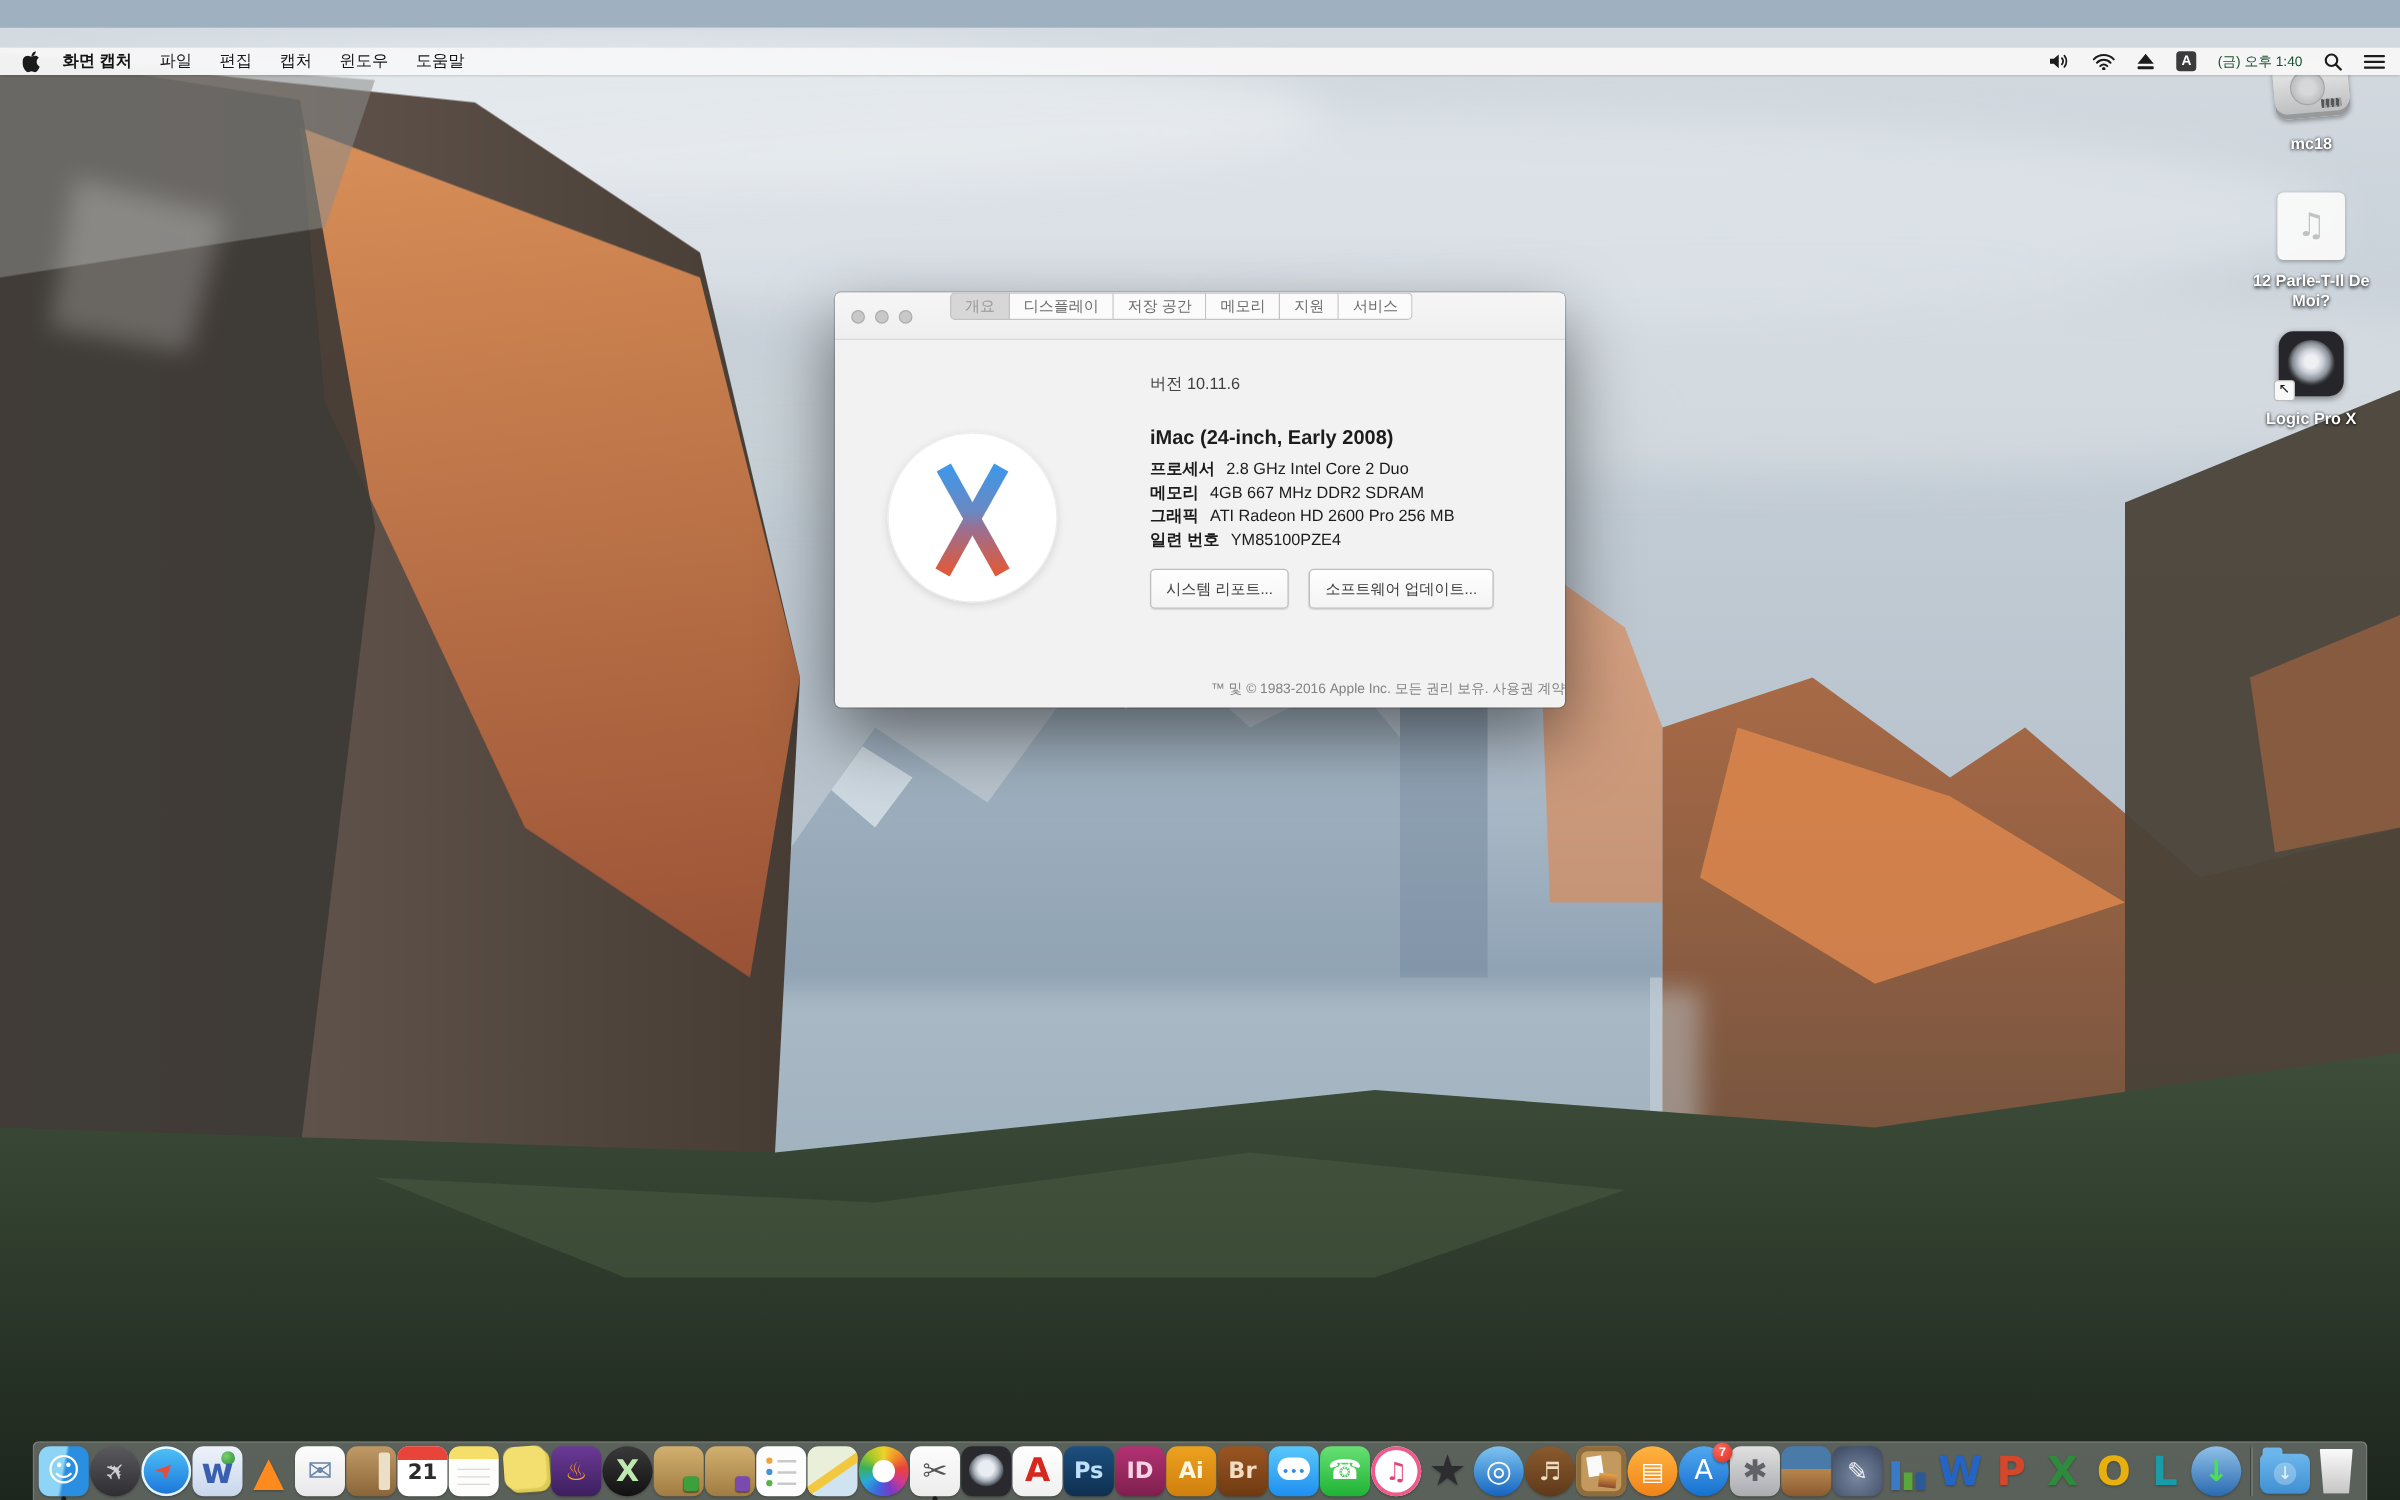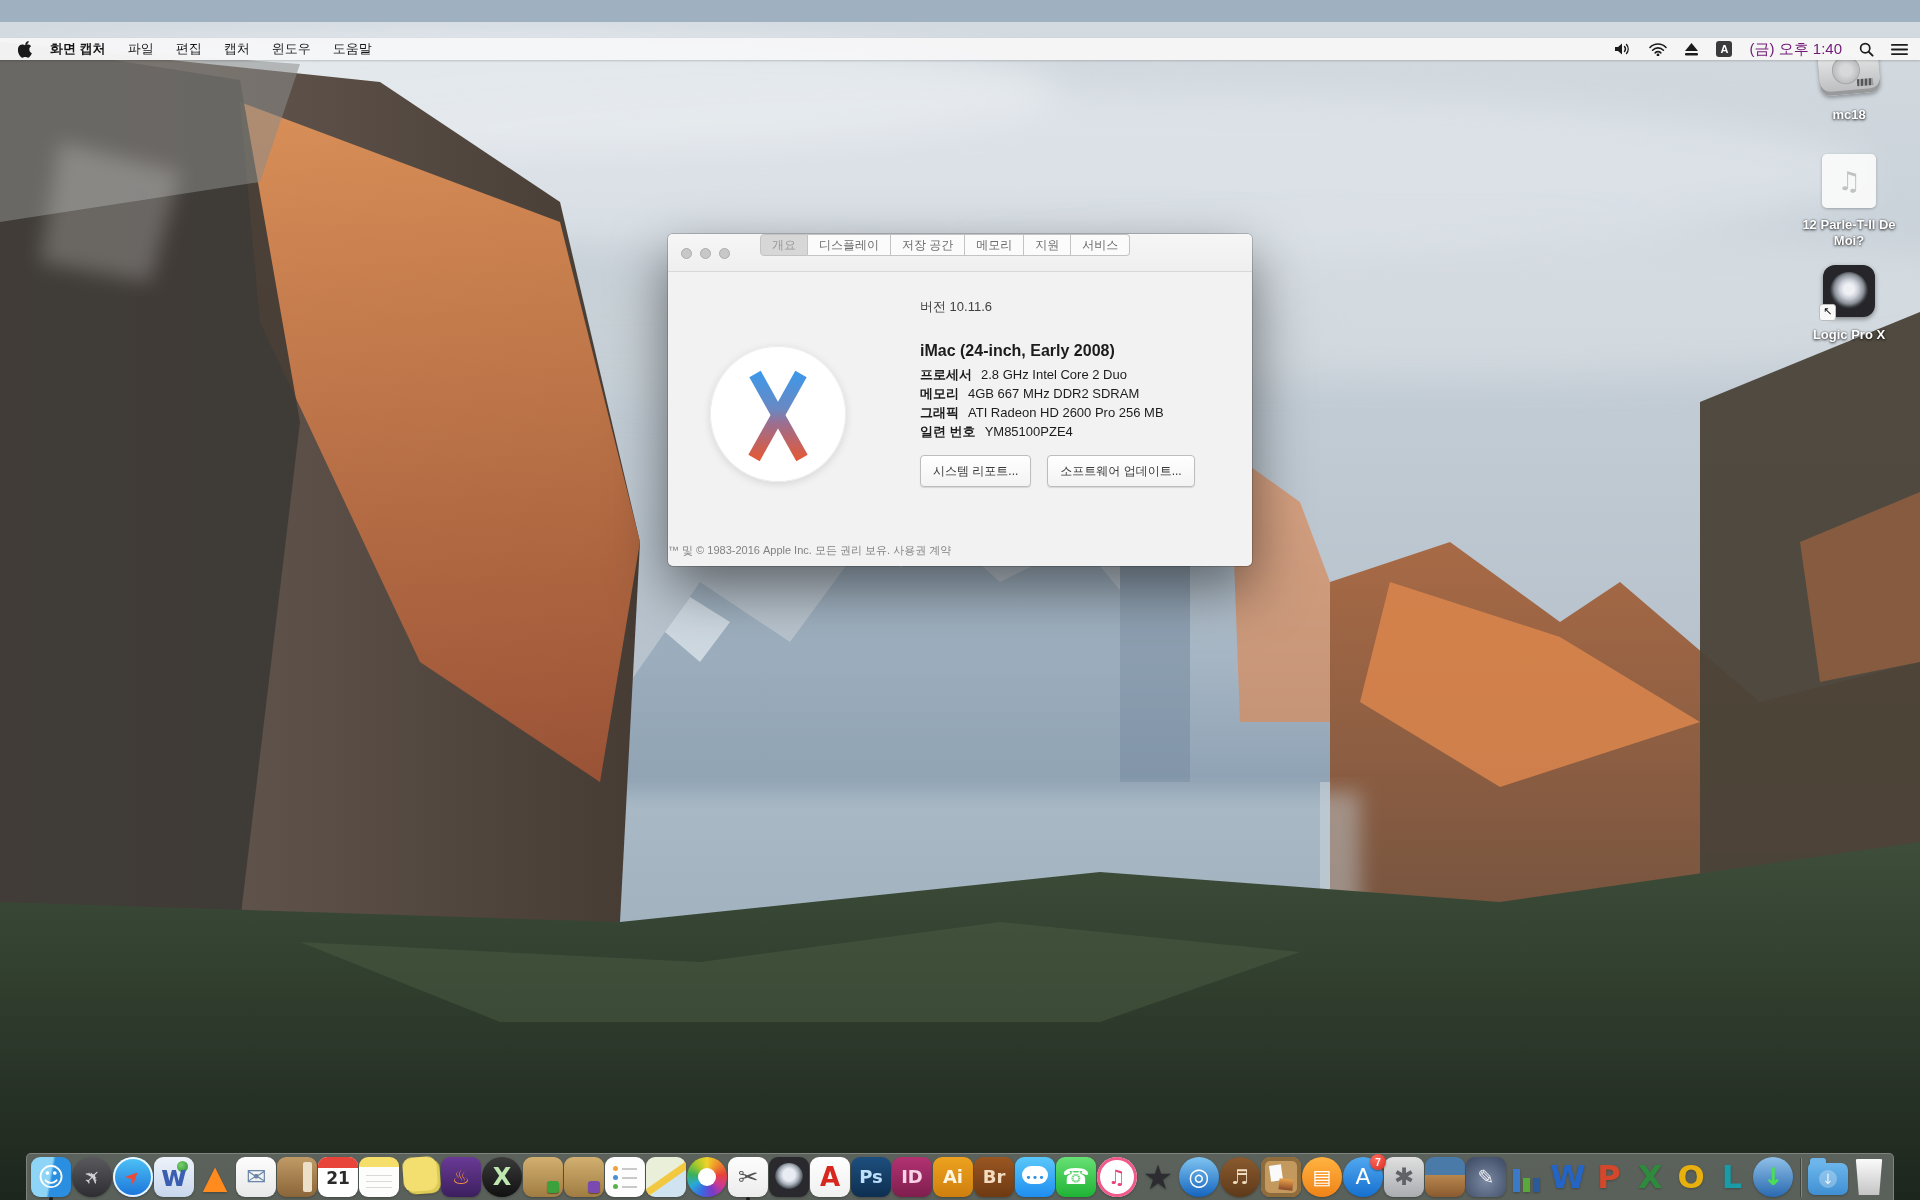--- a/index.html
+++ b/index.html
@@ -7,21 +7,21 @@
   body { position:relative; background:#9fb0c0; }
 
   
   .menubar { position:absolute; top:0; left:0; right:0; height:22px; background:rgba(246,246,247,.97);
     display:flex; align-items:center; padding:0 12px 0 18px; z-index:50; box-shadow:0 1px 2px rgba(0,0,0,.18);margin-top:38px; }
   .menubar .left { display:flex; align-items:center; gap:22px; }
   .mitem { font-size:13px; color:#151515; white-space:nowrap; cursor:default; }
   .mitem.b { font-weight:bold; }
   .apple-logo { display:flex; align-items:center; margin-right:-4px; }
   .menubar .right { margin-left:auto; display:flex; align-items:center; gap:17px; }
-  .clock { font-size:15px; color:#701a75; white-space:nowrap; }
+  .clock { font-size:11px; color:#14532d; white-space:nowrap; }
   .inputA { width:16px; height:16px; background:#3b3b3d; border-radius:3px; color:#fff; font-size:11px; font-weight:bold;
     display:flex; align-items:center; justify-content:center; }
   .sicon { display:flex; align-items:center; }
 
   
   .wall { position:absolute; top:22px; left:0; width:1920px; height:1178px; }
 
   
   .desktop-icons { position:absolute; top:22px; right:12px; width:118px; height:520px; z-index:5; }
   .dti { position:absolute; left:0; width:100%; display:flex; flex-direction:column; align-items:center; cursor:default; }
@@ -63,21 +63,21 @@
   .os-title .p1 { font-weight:bold; }
   .os-title .p2 { font-weight:normal; margin-left:7px; }
   .version { margin-top:6px; font-size:13px; color:#3f3f3f; }
   .model { margin-top:26px; font-size:16px; font-weight:bold; color:#1c1c1c; }
   .spec { margin-top:0; font-size:13px; color:#1c1c1c; line-height:19px; }
   .spec-list { margin-top:5px; }
   .sl { font-weight:bold; margin-right:9px; }
   .btnrow { margin-top:14px; display:flex; gap:16px; }
   .wbtn { height:32px; padding:0 12px; font-size:12px; color:#3a3a3a; background:linear-gradient(180deg,#ffffff,#f3f3f3);
     border:1px solid #bdbdbd; border-radius:4px; box-shadow:0 1px 1px rgba(0,0,0,.12); cursor:default; font-family:inherit; }
-  .wfooter { position:absolute; bottom:8px; left:0; width:100%; text-align:left; font-size:11px; color:#828282; }
+  .wfooter { position:absolute; bottom:8px; left:0; width:100%; text-align:right; font-size:11px; color:#828282; }
 
   
   .dock { position:absolute; left:26px; right:26px; bottom:0; height:47px; background:rgba(99,105,99,.88);
     border:1px solid rgba(255,255,255,.22); border-bottom:none; border-radius:5px 5px 0 0;
     display:flex; justify-content:center; align-items:flex-start; gap:1px; z-index:40; }
   .ditem { position:relative; padding:3px 0 5px; width:40px; display:flex; justify-content:center; }
   .di { width:40px; height:40px; position:relative; display:flex; align-items:center; justify-content:center;
     filter:drop-shadow(0 1px 1px rgba(0,0,0,.25)); }
   .s-sq { border-radius:9px; } .s-rd { border-radius:50%; } .s-none { background:transparent !important; }
   .gl { font-family:"DejaVu Sans",sans-serif; line-height:1; position:relative; z-index:2; }

